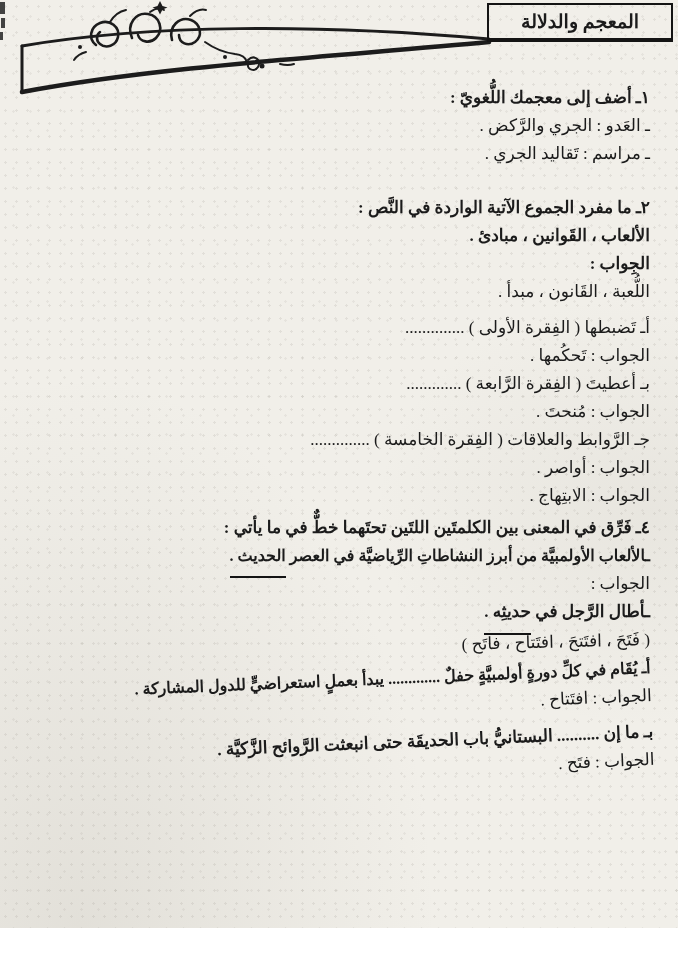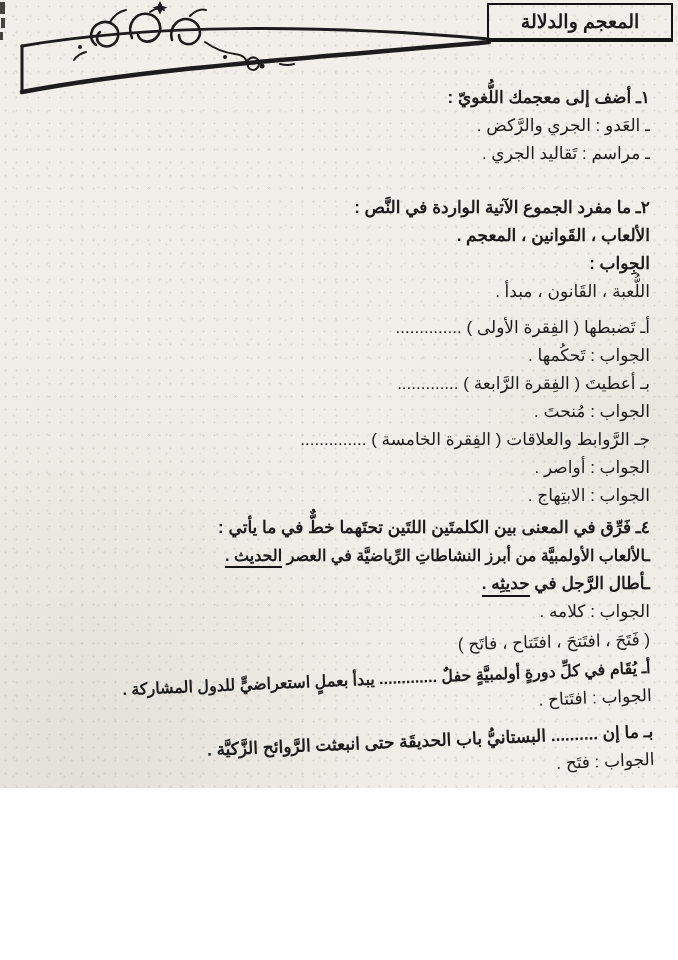--- a/index.html
+++ b/index.html
@@ -1,28 +1,28 @@
 <!DOCTYPE html>
 <html lang="ar" dir="rtl"><head>
 <meta charset="utf-8">
 <style>
   html,body{margin:0;padding:0;}
   .page{
     position:relative;
-    width:678px;height:788px;
+    width:678px;height:928px;
     overflow:hidden;
     background-color:#f1efe9;
     background-image:
       radial-gradient(ellipse at 12% 100%, rgba(150,145,133,.16), transparent 42%),
       radial-gradient(ellipse at 96% 55%, rgba(150,145,133,.10), transparent 30%),
       radial-gradient(rgba(120,114,102,.13) 1px, transparent 1.3px),
       radial-gradient(rgba(120,114,102,.09) 1px, transparent 1.4px);
     background-size:100% 100%,100% 100%,11px 13px,17px 19px;
     background-position:0 0,0 0,0 0,5px 7px;
-    font-family:Liberation Sans, sans-serif;
+    font-family:Liberation Serif, serif;
     color:#1b1b1b;
     direction:rtl;
     margin-left:32px;
   }
   .title-box{
     position:absolute;top:3px;right:5px;
     width:182px;height:33px;
     border:2px solid #141414;border-bottom-width:4px;
     display:flex;align-items:center;justify-content:center;
     font-weight:700;font-size:19px;
@@ -36,21 +36,21 @@
   .ln{
     height:28px;line-height:28px;
     font-size:17px;
     white-space:nowrap;
     overflow:visible;
   }
   .b{font-weight:700;}
   .gap-q2{margin-top:26px;}
   .gap-sm{margin-top:8px;}
   .gap-xs{margin-top:4px;}
-  .u{border-bottom:2px solid #141414;padding-bottom:2px;}
+  .u{border-bottom:2px solid #141414;padding-bottom:12px;}
   .tilt1{transform:rotate(-1.5deg);transform-origin:100% 50%;}
   .skew{transform:rotate(-2.4deg);transform-origin:100% 0%;}
   .fit{font-size:16px;}
 </style>
 </head>
 <body>
 
 <div class="page">
 
   <svg class="deco" width="678" height="112" viewBox="0 0 678 112">
@@ -86,36 +86,36 @@
     <span>المعجم والدلالة</span>
   </div>
 
   <div class="content">
 
     <div class="ln b">١ـ أضف إلى معجمك اللُّغويّ :</div>
     <div class="ln">ـ العَدو : الجري والرَّكض .</div>
     <div class="ln">ـ مراسم : تَقاليد الجري .</div>
 
     <div class="ln b gap-q2">٢ـ ما مفرد الجموع الآتية الواردة في النَّص :</div>
-    <div class="ln b">الألعاب ، القَوانين ، المعجم .</div>
+    <div class="ln b">الألعاب ، القَوانين ، مبادئ .</div>
     <div class="ln b">الجِواب :</div>
     <div class="ln">اللُّعبة ، القَانون ، مبدأ .</div>
 
     <div class="ln gap-sm">أـ تَضبطها ( الفِقرة الأولى ) ..............</div>
     <div class="ln">الجواب : تَحكُمها .</div>
     <div class="ln">بـ أعطيتَ ( الفِقرة الرَّابعة ) .............</div>
     <div class="ln">الجواب : مُنحتَ .</div>
     <div class="ln">جـ الرَّوابط والعلاقات ( الفِقرة الخامسة ) ..............</div>
     <div class="ln">الجواب : أواصر .</div>
     <div class="ln">الجواب : الابتِهاج .</div>
 
     <div class="ln b gap-xs">٤ـ فَرِّق في المعنى بين الكلمتَين اللتَين تحتَهما خطٌّ في ما يأتي :</div>
     <div class="ln b fit"><span>ـالألعاب الأولمبيَّة من أبرز النشاطاتِ الرِّياضيَّة في العصر </span><span class="u">الحديث .</span></div>
+    <div class="ln">الجواب :</div>
     <div class="ln b"><span>ـأطال الرَّجل في </span><span class="u">حديثِه .</span></div>
-    <div class="ln">الجواب : كلامه .</div>
 
     <div class="ln tilt1">( فَتَحَ ، افتَتحَ ، افتَتاح ، فاتَح )</div>
     <div class="skew">
       <div class="ln b fit">أـ يُقَام في كلِّ دورةٍ أولمبيَّةٍ حفلٌ ............. يبدأ بعملٍ استعراضيٍّ للدول المشاركة .</div>
       <div class="ln">الجواب : افتَتاح .</div>
       <div class="ln b gap-sm">بـ ما إن .......... البستانيُّ باب الحديقَة حتى انبعثت الرَّوائح الزَّكيَّة .</div>
       <div class="ln">الجواب : فتَح .</div>
     </div>
 
   </div>

